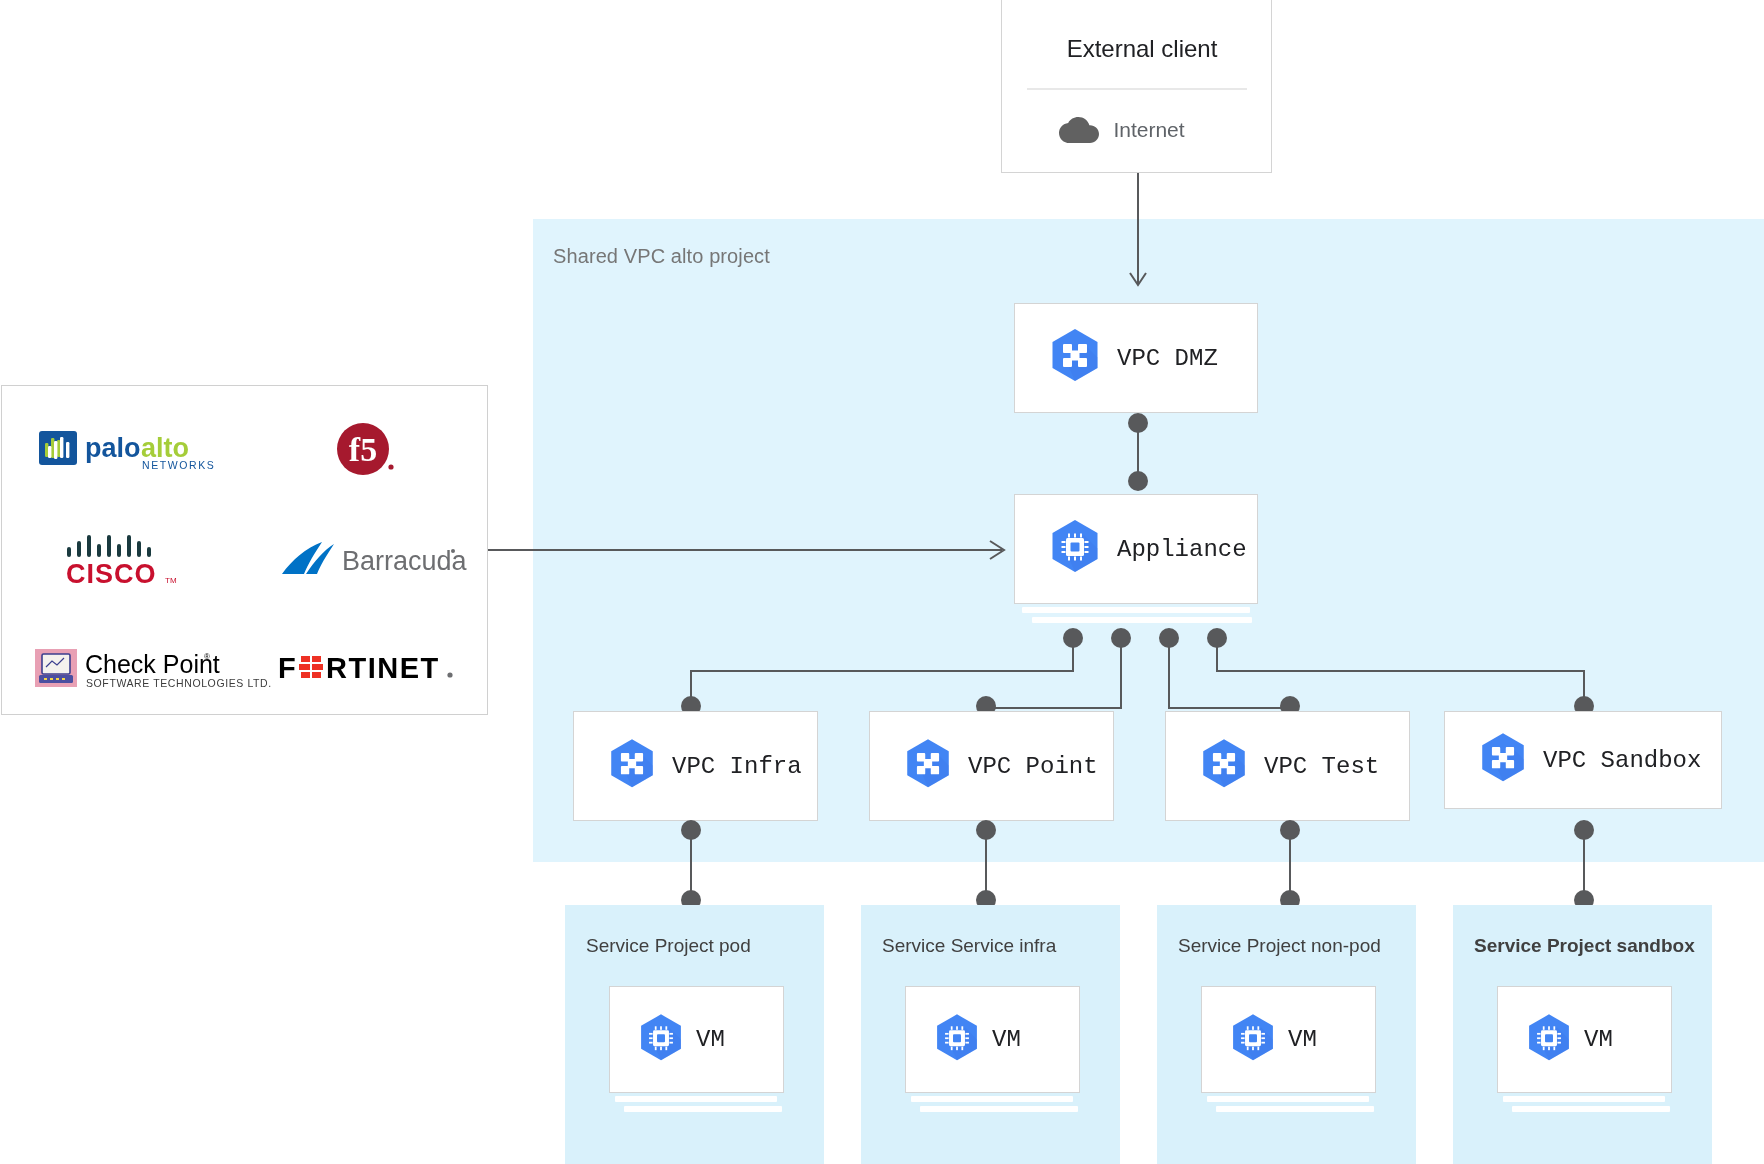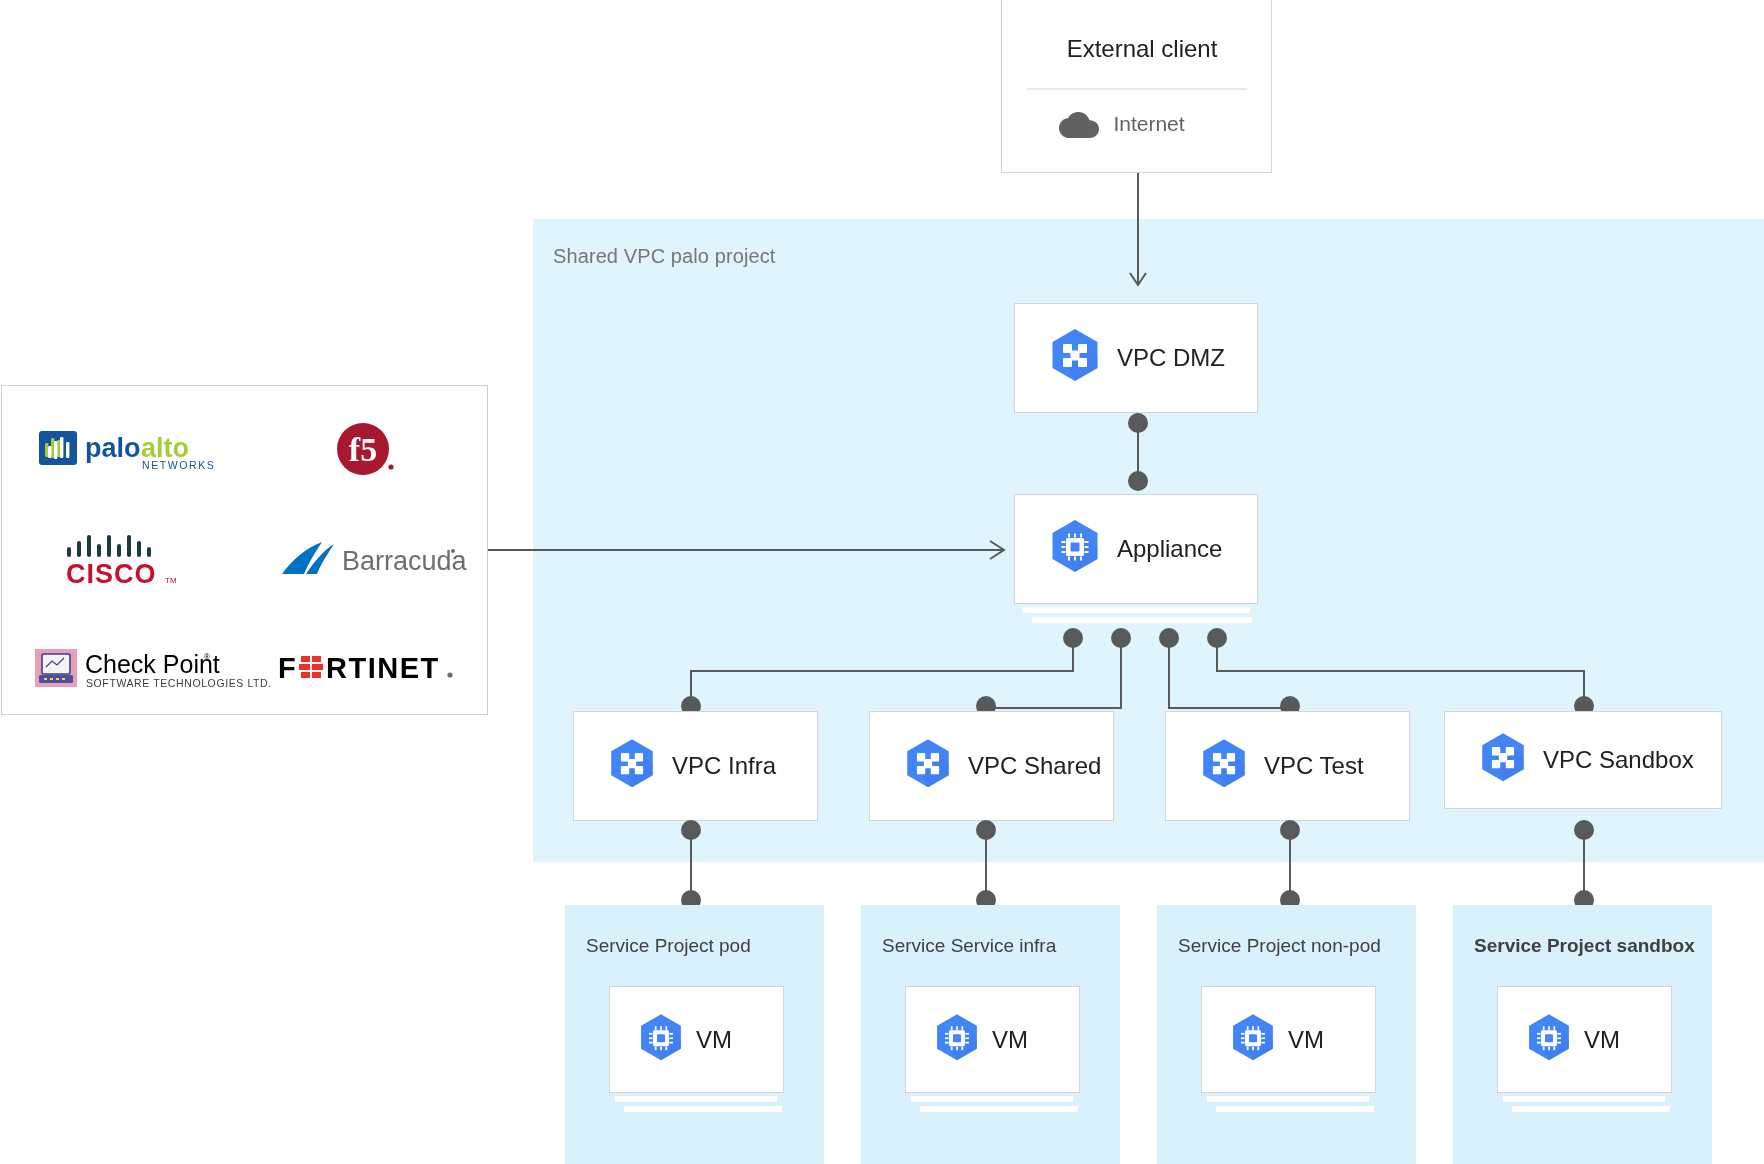--- a/index.html
+++ b/index.html
@@ -18,41 +18,41 @@
   #shared-vpc-label{
     left:553px;top:245px;
     font-size:20px;color:#767676;letter-spacing:.1px;
   }
 
   
   .node{
     background:#ffffff;border:1px solid #d4d4d4;
     display:flex;align-items:center;
   }
-  .node-inner{display:flex;align-items:center;gap:16px;padding-left:34px;}
+  .node-inner{display:flex;align-items:center;gap:16px;padding-left:34px;font-family:Liberation Mono, monospace;}
   .node-label{font-size:24px;color:#202124;white-space:nowrap;}
 
   
   .shelf{position:absolute;background:#ffffff;height:6px;border-radius:1px;}
 
   
   #external-client-box{
     left:1001px;top:-1px;width:271px;height:174px;
     background:#fff;border:1px solid #d4d4d4;
   }
   #external-client-title{
     left:1001px;top:35px;width:271px;text-align:center;
     font-size:24px;color:#202124;padding-left:11px;
   }
   #external-client-divider{
     left:1027px;top:88px;width:220px;height:2px;background:#e8e8e8;
   }
   #internet-row{
     left:1001px;top:112px;width:242px;height:36px;
-    display:flex;align-items:flex-start;justify-content:center;gap:14px;
+    display:flex;align-items:center;justify-content:center;gap:14px;
   }
   #internet-label{font-size:21px;color:#5f6368;}
 
   
   #vendors-panel{
     left:1px;top:385px;width:487px;height:330px;
     background:#ffffff;border:1px solid #d0d0d0;
   }
   #vendors-grid{
     position:absolute;left:1px;top:385px;width:487px;height:330px;
@@ -69,21 +69,21 @@
   .line-v{position:absolute;width:2px;background:#58595b;}
   .line-h{position:absolute;height:2px;background:#58595b;}
   .dot{position:absolute;width:20px;height:20px;border-radius:50%;background:#58595b;}
 
   svg{display:block;overflow:visible;}
 </style>
 </head>
 <body>
 
 <div class="abs" id="shared-vpc-region"></div>
-<div class="abs" id="shared-vpc-label">Shared VPC palo project</div>
+<div class="abs" id="shared-vpc-label">Shared VPC alto project</div>
 
 <div class="abs" id="external-client-box"></div>
 <div class="abs" id="external-client-title">External client</div>
 <div class="abs" id="external-client-divider"></div>
 <div class="abs" id="internet-row">
   <span>
     <svg width="40" height="27" viewBox="0 0 40 27" aria-hidden="true">
       <path d="M31 26H10.5C4.7 26 0 21.5 0 15.9 0 10.8 4 6.5 9.2 5.9 11.1 2.3 15 0 19.3 0c5.3 0 9.8 3.5 11.1 8.3h.6c4.9 0 9 3.9 9 8.8S35.9 26 31 26z" fill="#616161"></path>
     </svg>
   </span>
@@ -222,21 +222,21 @@
         <path d="M26 52l22.5-13V28.5L35 15 18 34z" fill="#3b78e7" opacity=".35"></path>
         <g fill="#ffffff">
           <rect x="14" y="15" width="9" height="9" rx="1"></rect>
             <rect x="29" y="15" width="9" height="9" rx="1"></rect>
           <rect x="14" y="29" width="9" height="9" rx="1"></rect>
             <rect x="29" y="29" width="9" height="9" rx="1"></rect>
           <rect x="21.5" y="21.5" width="9" height="10" rx="1"></rect>
         </g>
       </svg>
     </span>
-    <span class="node-label">VPC Shared</span>
+    <span class="node-label">VPC Point</span>
   </div>
 </div>
 
 <div class="abs node" style="left:1165px;top:711px;width:245px;height:110px;">
   <div class="node-inner">
     <span>
       <svg width="48" height="54" viewBox="0 0 52 58" aria-hidden="true">
         <path d="M26 0l22.5 13v26L26 52 3.5 39V13z" fill="#4285f4"></path>
         <path d="M26 52l22.5-13V28.5L35 15 18 34z" fill="#3b78e7" opacity=".35"></path>
         <g fill="#ffffff">

